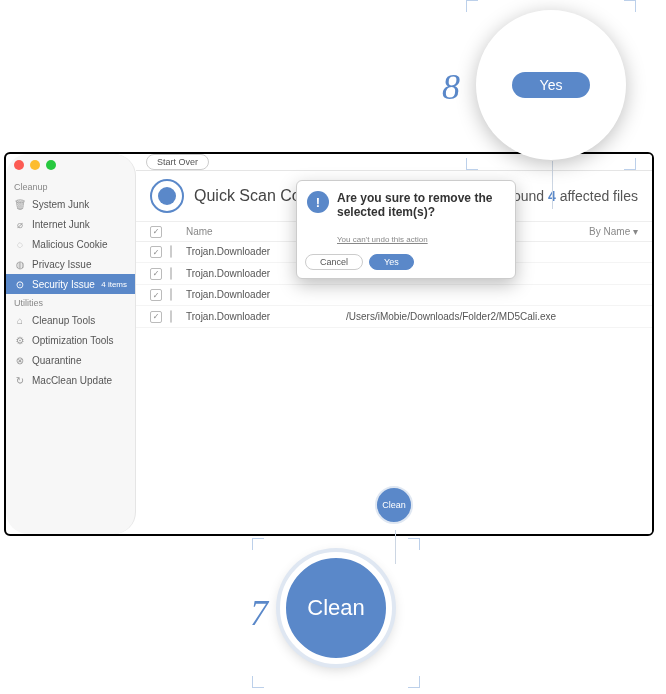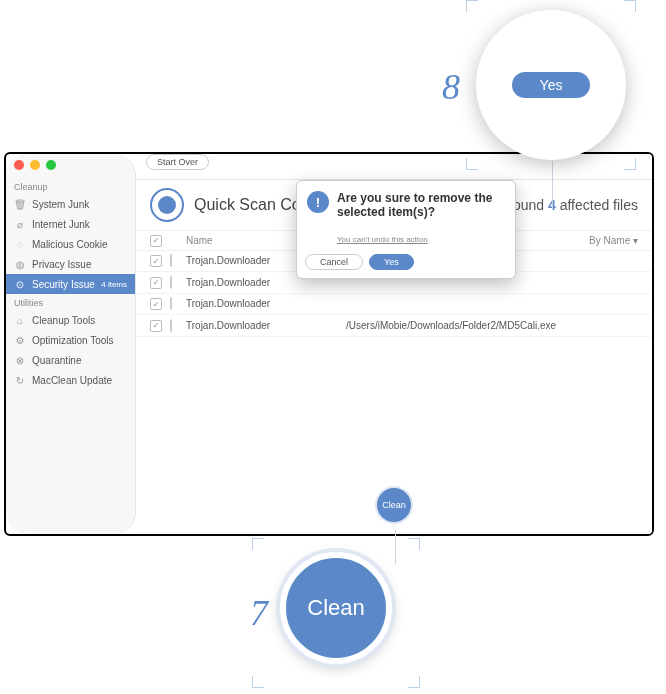--- a/index.html
+++ b/index.html
@@ -127,24 +127,24 @@
   .side-badge {
     margin-left:auto;
     font-size:8px;
   }
   .content {
     position:absolute;
     left:130px; top:0; right:0; bottom:0;
     background:#fff;
   }
   .toolbar {
-    height:26px;
+    height:17px;
     border-bottom:1px solid #e5e5e5;
     display:flex;
-    align-items:flex-start;
+    align-items:flex-end;
     padding:0 10px;
   }
   .startover {
     border:1px solid #ccc;
     border-radius:10px;
     padding:2px 10px;
     font-size:9px;
     color:#555;
     background:#fff;
   }

